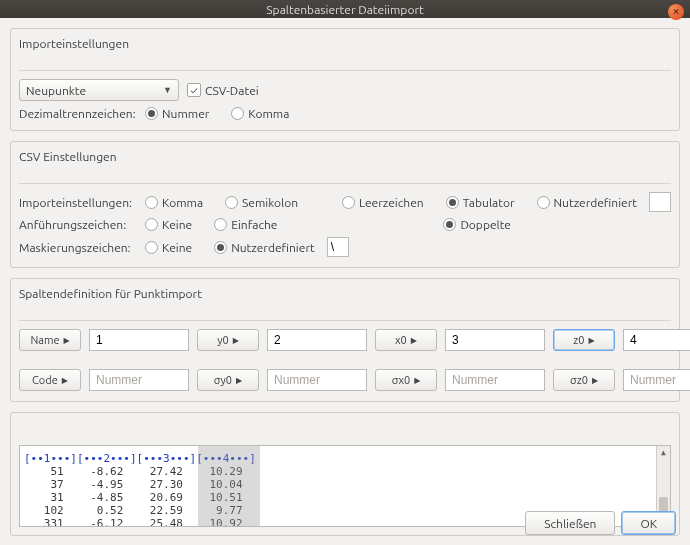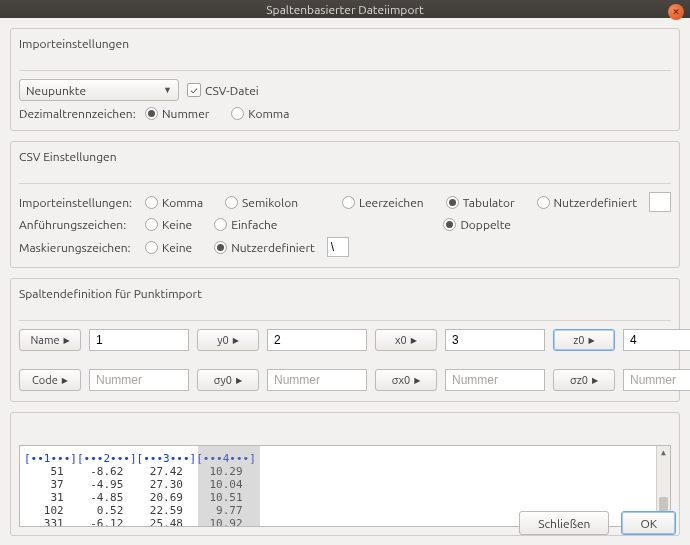--- a/index.html
+++ b/index.html
@@ -169,21 +169,21 @@
     position: absolute;
     left: 0; right: 0;
     height: 12px;
     display: flex;
     align-items: center; justify-content: center;
     font-size: 8px; color: #666;
   }
   .footer {
     position: absolute;
     bottom: 10px; right: 14px;
-    display: flex; gap: 12px; justify-content: space-between;
+    display: flex; gap: 6px; justify-content: space-between;
   }
   .btn {
     border: 1px solid #bdb9b4;
     background: linear-gradient(#fdfdfc,#eceae7);
     border-radius: 3px;
     height: 24px;
     padding: 0 18px;
     display: flex; align-items: center; justify-content: center;
     font-size: 12px;
   }

